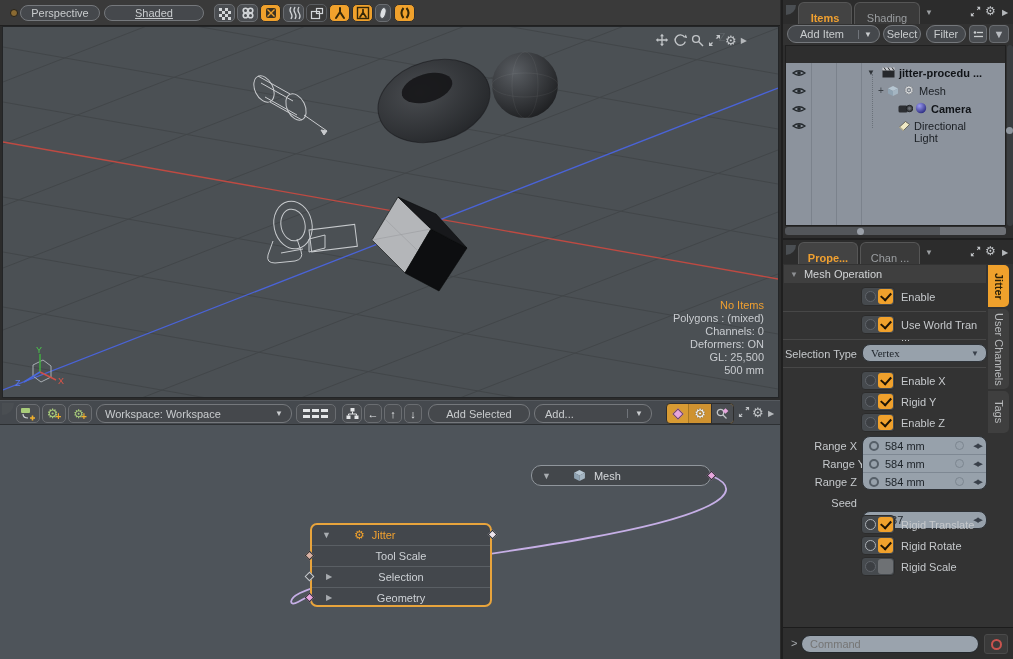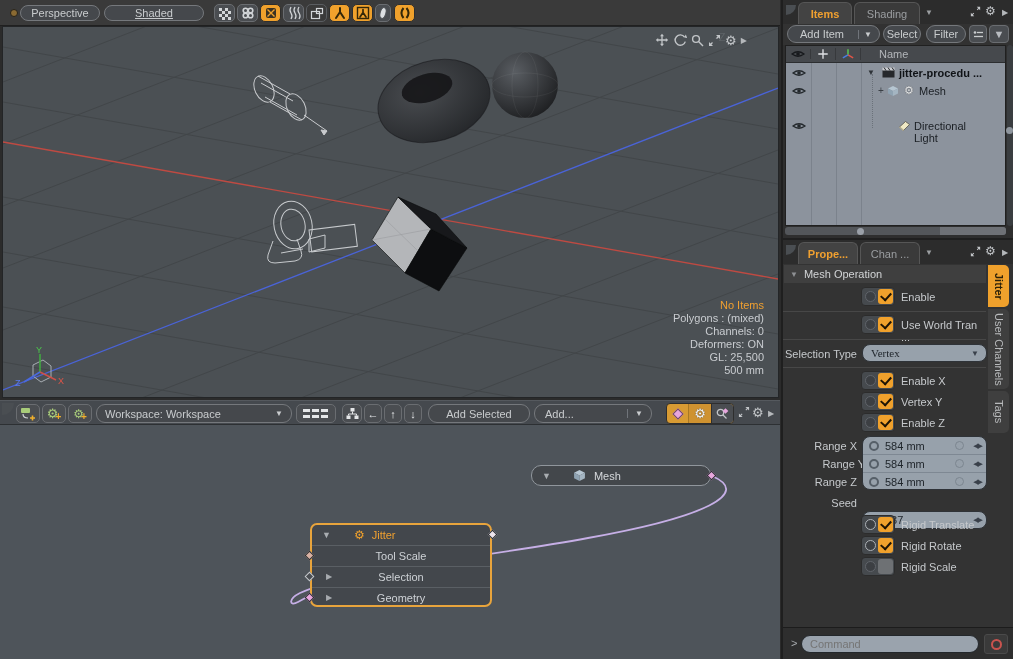--- a/index.html
+++ b/index.html
@@ -11,21 +11,21 @@
   
   .pill { border:1px solid #75787c; border-radius:9px; background:#45484c; color:#c9ccce;
           display:flex; align-items:center; justify-content:center; font-size:11px; }
   .ibtn { border:1px solid #6a6d71; border-radius:5px; background:#4a4d51;
           display:flex; align-items:center; justify-content:center; }
   .ibtn.act { background:#f0a12c; border-color:#2e2e2e; }
   .navico { color:#c2c5c8; display:flex; align-items:center; justify-content:center; }
   .gear-glyph { font-size:13px; line-height:1; color:#c2c5c8; }
   .chev { font-size:8px; color:#b5b8bb; }
   .tab { border:1px solid #565656; border-bottom:none; border-radius:6px 6px 0 0;
-         background:#3a3a3a; display:flex; align-items:center; justify-content:center;
+         background:#3a3a3a; display:flex; align-items:flex-end; justify-content:center;
          font-size:11px; color:#9b9ea1; }
   .tab.on { background:#434343; color:#f0a030; font-weight:bold; }
   .ear { width:12px; height:12px; border-radius:0 0 12px 0; background:#4a4e52; }
   .chk { width:34px; height:19px; border-radius:4px; background:#464a4e; border:1px solid #2c2c2c;
          display:flex; align-items:center; }
   .chk .c { width:11px; height:11px; border-radius:50%; background:#3c3f43; border:1px solid #60646a; margin-left:3px; }
   .chk .b { width:15px; height:15px; border-radius:3px; background:#6e7174; margin-left:2px; position:relative; }
   .chk.on .b { background:#f0a12c; }
   .chk.on .b::after { content:""; position:absolute; left:3px; top:3px; width:8px; height:5px;
          border-left:2px solid #1d1405; border-bottom:2px solid #1d1405; transform:rotate(-48deg); }
@@ -424,41 +424,20 @@
               <line x1="4" y1="2.5" x2="10" y2="2.5" stroke="#c9ccce" stroke-width="1.3"></line>
               <line x1="1" y1="6.5" x2="10" y2="6.5" stroke="#c9ccce" stroke-width="1.3"></line>
             </svg>
         </div>
         <div class="ibtn abs" style="left:206px;top:1px;width:20px;height:18px;border-radius:4px;">
           <span style="color:#b8bcc0;font-size:11px;">▼</span>
         </div>
       </div>
 
       <div class="abs" style="left:2px;top:45px;width:221px;height:181px;border:1px solid #202020;">
-        <div class="abs" style="left:0;top:0;width:219px;height:17px;background:#46494d;border-bottom:1px solid #2c2e30;display:flex;align-items:center;">
-          <span style="width:25px;display:flex;justify-content:center;border-right:1px solid #37393c;">
-            <svg width="14" height="10" viewBox="0 0 14 10">
-                <path d="M1 5 Q7 0.5 13 5 Q7 9.5 1 5 Z" fill="none" stroke="#17191c" stroke-width="1.3"></path>
-                <circle cx="7" cy="5" r="1.8" fill="#17191c"></circle>
-              </svg>
-          </span>
-          <span style="width:25px;display:flex;justify-content:center;border-right:1px solid #37393c;">
-            <svg width="12" height="12" viewBox="0 0 14 14" fill="none" stroke="#dfe1e4" stroke-width="1.6">
-                <path d="M7 1.5 V12.5 M1.5 7 H12.5"></path>
-              </svg>
-          </span>
-          <span style="width:25px;display:flex;justify-content:center;border-right:1px solid #37393c;">
-            <svg width="12" height="12" viewBox="0 0 14 14">
-                <path d="M7 8 L7 1.5" stroke="#58c452" stroke-width="1.8"></path>
-                <path d="M7 8 L13 11.5" stroke="#e05548" stroke-width="1.8"></path>
-                <path d="M7 8 L1 11.5" stroke="#4a7de0" stroke-width="1.8"></path>
-              </svg>
-          </span>
-          <span style="padding-left:18px;color:#b3b6ba;">Name</span>
-        </div>
         <div class="abs" style="left:0;top:17px;width:219px;height:162px;background:#8c939d;">
           <div class="abs" style="left:25px;top:0;width:1px;height:162px;background:#7b828c;"></div>
           <div class="abs" style="left:50px;top:0;width:1px;height:162px;background:#7b828c;"></div>
           <div class="abs" style="left:75px;top:0;width:1px;height:162px;background:#7b828c;"></div>
           <div class="abs dotline" style="left:86px;top:11px;width:1px;height:54px;"></div>
 
           <div class="abs" style="left:0;top:1px;width:219px;height:18px;">
             <svg class="abs" style="left:6px;top:4px;" width="14" height="10" viewBox="0 0 14 10">
                 <path d="M1 5 Q7 0.5 13 5 Q7 9.5 1 5 Z" fill="none" stroke="#23282c" stroke-width="1.3"></path>
                 <circle cx="7" cy="5" r="1.8" fill="#23282c"></circle>
@@ -480,20 +459,41 @@
             <span class="abs" style="left:92px;top:3px;color:#3b4046;font-size:10px;">+</span>
             <svg class="abs" style="left:101px;top:3px;" width="12" height="12" viewBox="0 0 12 12">
                 <polygon points="6,1 11,3.5 6,6 1,3.5" fill="#b6c6d2"></polygon>
                 <polygon points="1,3.5 6,6 6,11 1,8.5" fill="#8fa3b2"></polygon>
                 <polygon points="11,3.5 6,6 6,11 11,8.5" fill="#a4b5c2"></polygon>
               </svg>
             <span class="abs" style="left:118px;top:2px;font-size:11px;color:#e8eaec;text-shadow:0 0 1px #333;">⚙</span>
             <span class="abs" style="left:133px;top:3px;color:#1a1e23;">Mesh</span>
           </div>
 
+          <div class="abs" style="left:0;top:37px;width:219px;height:18px;">
+            <svg class="abs" style="left:6px;top:4px;" width="14" height="10" viewBox="0 0 14 10">
+                <path d="M1 5 Q7 0.5 13 5 Q7 9.5 1 5 Z" fill="none" stroke="#23282c" stroke-width="1.3"></path>
+                <circle cx="7" cy="5" r="1.8" fill="#23282c"></circle>
+              </svg>
+            <svg class="abs" style="left:112px;top:3px;" width="15" height="11" viewBox="0 0 15 11">
+                <rect x="0.5" y="2.5" width="9" height="7" rx="1.5" fill="#2c2e32"></rect>
+                <circle cx="11.5" cy="5.5" r="3.2" fill="#45484d" stroke="#1c1e20"></circle>
+                <circle cx="11.5" cy="5.5" r="1.4" fill="#6a6e74"></circle>
+              </svg>
+            <svg class="abs" style="left:129px;top:2px;" width="12" height="12" viewBox="0 0 12 12">
+                <defs>
+                  <radialGradient id="camsph" cx="0.35" cy="0.3" r="0.8">
+                    <stop offset="0" stop-color="#9a9af0"></stop>
+                    <stop offset="1" stop-color="#26267a"></stop>
+                  </radialGradient>
+                </defs>
+                <circle cx="6" cy="6" r="5.2" fill="url(#camsph)"></circle>
+              </svg>
+            <span class="abs" style="left:145px;top:3px;color:#101317;font-weight:bold;">Camera</span>
+          </div>
 
           <div class="abs" style="left:0;top:54px;width:185px;height:18px;">
             <svg class="abs" style="left:6px;top:4px;" width="14" height="10" viewBox="0 0 14 10">
                 <path d="M1 5 Q7 0.5 13 5 Q7 9.5 1 5 Z" fill="none" stroke="#23282c" stroke-width="1.3"></path>
                 <circle cx="7" cy="5" r="1.8" fill="#23282c"></circle>
               </svg>
             <svg class="abs" style="left:112px;top:3px;" width="13" height="12" viewBox="0 0 13 12">
                 <path d="M1.5 7 L7.5 1.5 L11.5 4.5 L5.5 10.5 Z" fill="#efe8c4" stroke="#54514a" stroke-width="0.8"></path>
                 <path d="M1.5 7 L5.5 10.5" stroke="#b8b193" stroke-width="1.5"></path>
               </svg>
@@ -560,21 +560,21 @@
 
         <div class="chk on abs" style="left:78px;top:107px;">
             <span class="c"></span>
             <span class="b"></span>
           </div>
         <span class="abs" style="left:118px;top:111px;color:#c6c9cc;">Enable X</span>
         <div class="chk on abs" style="left:78px;top:128px;">
             <span class="c"></span>
             <span class="b"></span>
           </div>
-        <span class="abs" style="left:118px;top:132px;color:#c6c9cc;">Vertex Y</span>
+        <span class="abs" style="left:118px;top:132px;color:#c6c9cc;">Rigid Y</span>
         <div class="chk on abs" style="left:78px;top:149px;">
             <span class="c"></span>
             <span class="b"></span>
           </div>
         <span class="abs" style="left:118px;top:153px;color:#c6c9cc;">Enable Z</span>
 
         <span class="proplabel abs" style="left:0;top:176px;width:74px;">Range X</span>
         <span class="proplabel abs" style="left:8px;top:194px;width:74px;text-align:right;">Range Y</span>
         <span class="proplabel abs" style="left:0;top:212px;width:74px;">Range Z</span>
         <div class="abs" style="left:79px;top:172px;width:125px;height:54px;background:#97a1ab;border:1px solid #2f3338;border-radius:8px;">

